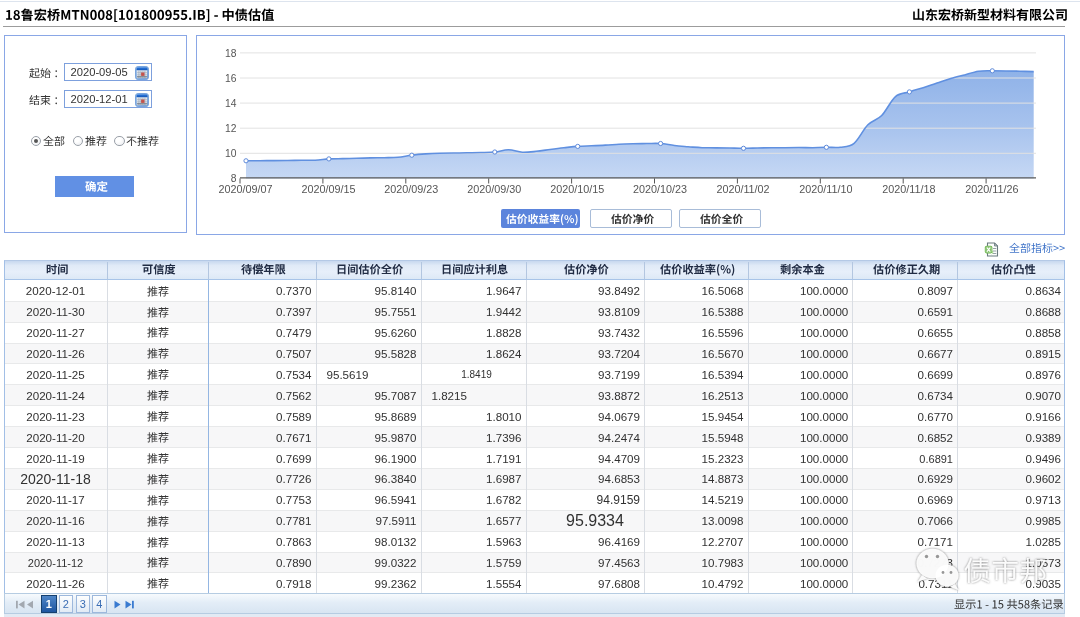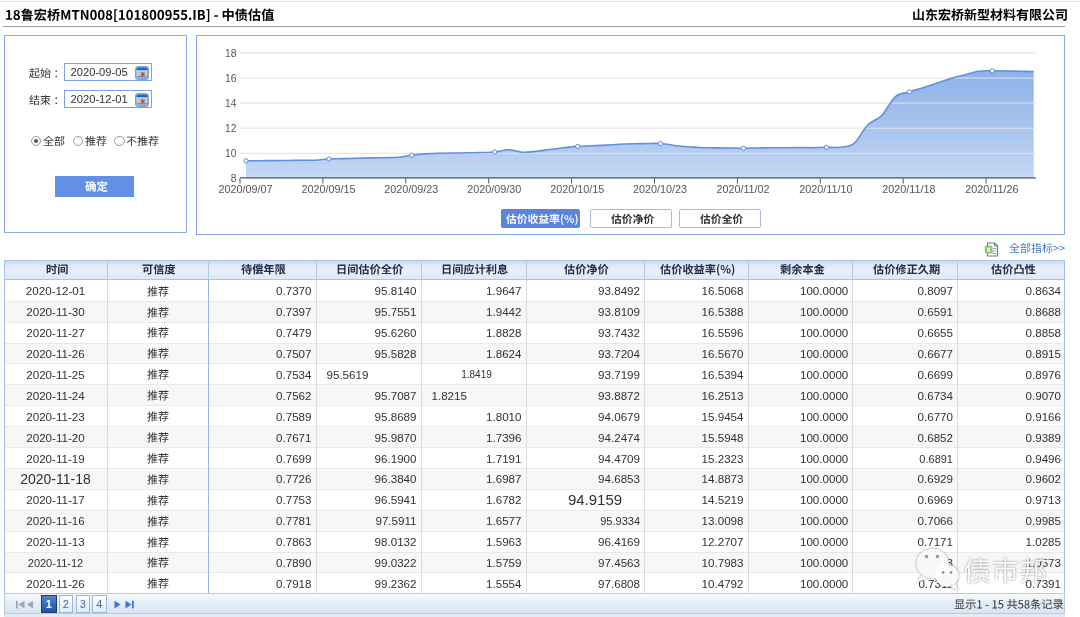--- a/index.html
+++ b/index.html
@@ -358,35 +358,35 @@
 <div class="abs" style="left:863.0px;top:469.4px;width:90px;height:20.9px;font-size:11.6px;color:#313131;text-align:right;line-height:20.9px">0.6929</div>
 <div class="abs" style="left:971.0px;top:469.4px;width:90px;height:20.9px;font-size:11.6px;color:#313131;text-align:right;line-height:20.9px">0.9602</div>
 <div class="abs" style="left:5px;top:488.8px;width:1059px;height:1px;background:#e8e9ea"></div>
 <div class="abs" style="left:4px;top:490.3px;width:103px;height:20.9px;font-size:11.6px;color:#313131;text-align:center;line-height:20.9px">2020-11-17</div>
 <svg class="abs" style="left:146.2px;top:491.6px" width="24" height="18" viewBox="0 0 24 18">
     <use href="#tj" transform="translate(1,12.5)"></use>
   </svg>
 <div class="abs" style="left:221.5px;top:490.3px;width:90px;height:20.9px;font-size:11.6px;color:#313131;text-align:right;line-height:20.9px">0.7753</div>
 <div class="abs" style="left:326.5px;top:490.3px;width:90px;height:20.9px;font-size:11.6px;color:#313131;text-align:right;line-height:20.9px">96.5941</div>
 <div class="abs" style="left:431.5px;top:490.3px;width:90px;height:20.9px;font-size:11.6px;color:#313131;text-align:right;line-height:20.9px">1.6782</div>
-<div class="abs" style="left:550.0px;top:490.3px;width:90px;height:20.9px;font-size:15px;color:#313131;text-align:center;line-height:20.9px">94.9159</div>
+<div class="abs" style="left:550.0px;top:490.3px;width:90px;height:20.9px;font-size:12px;color:#313131;text-align:right;line-height:20.9px">94.9159</div>
 <div class="abs" style="left:653.5px;top:490.3px;width:90px;height:20.9px;font-size:11.6px;color:#313131;text-align:right;line-height:20.9px">14.5219</div>
 <div class="abs" style="left:758.3px;top:490.3px;width:90px;height:20.9px;font-size:11.6px;color:#313131;text-align:right;line-height:20.9px">100.0000</div>
 <div class="abs" style="left:863.0px;top:490.3px;width:90px;height:20.9px;font-size:11.6px;color:#313131;text-align:right;line-height:20.9px">0.6969</div>
 <div class="abs" style="left:971.0px;top:490.3px;width:90px;height:20.9px;font-size:11.6px;color:#313131;text-align:right;line-height:20.9px">0.9713</div>
 <div class="abs" style="left:5px;top:509.7px;width:1059px;height:20.9px;background:#f7f7f8"></div>
 <div class="abs" style="left:5px;top:509.7px;width:1059px;height:1px;background:#e8e9ea"></div>
 <div class="abs" style="left:4px;top:511.2px;width:103px;height:20.9px;font-size:11.6px;color:#313131;text-align:center;line-height:20.9px">2020-11-16</div>
 <svg class="abs" style="left:146.2px;top:512.5px" width="24" height="18" viewBox="0 0 24 18">
     <use href="#tj" transform="translate(1,12.5)"></use>
   </svg>
 <div class="abs" style="left:221.5px;top:511.2px;width:90px;height:20.9px;font-size:11.6px;color:#313131;text-align:right;line-height:20.9px">0.7781</div>
 <div class="abs" style="left:326.5px;top:511.2px;width:90px;height:20.9px;font-size:11.6px;color:#313131;text-align:right;line-height:20.9px">97.5911</div>
 <div class="abs" style="left:431.5px;top:511.2px;width:90px;height:20.9px;font-size:11.6px;color:#313131;text-align:right;line-height:20.9px">1.6577</div>
-<div class="abs" style="left:550.0px;top:511.2px;width:90px;height:20.9px;font-size:11px;color:#313131;text-align:right;line-height:20.9px">95.9334</div>
+<div class="abs" style="left:550.0px;top:511.2px;width:90px;height:20.9px;font-size:16px;color:#313131;text-align:center;line-height:20.9px">95.9334</div>
 <div class="abs" style="left:653.5px;top:511.2px;width:90px;height:20.9px;font-size:11.6px;color:#313131;text-align:right;line-height:20.9px">13.0098</div>
 <div class="abs" style="left:758.3px;top:511.2px;width:90px;height:20.9px;font-size:11.6px;color:#313131;text-align:right;line-height:20.9px">100.0000</div>
 <div class="abs" style="left:863.0px;top:511.2px;width:90px;height:20.9px;font-size:11.6px;color:#313131;text-align:right;line-height:20.9px">0.7066</div>
 <div class="abs" style="left:971.0px;top:511.2px;width:90px;height:20.9px;font-size:11.6px;color:#313131;text-align:right;line-height:20.9px">0.9985</div>
 <div class="abs" style="left:5px;top:530.6px;width:1059px;height:1px;background:#e8e9ea"></div>
 <div class="abs" style="left:4px;top:532.1px;width:103px;height:20.9px;font-size:11.6px;color:#313131;text-align:center;line-height:20.9px">2020-11-13</div>
 <svg class="abs" style="left:146.2px;top:533.5px" width="24" height="18" viewBox="0 0 24 18">
     <use href="#tj" transform="translate(1,12.5)"></use>
   </svg>
 <div class="abs" style="left:221.5px;top:532.1px;width:90px;height:20.9px;font-size:11.6px;color:#313131;text-align:right;line-height:20.9px">0.7863</div>
@@ -416,21 +416,21 @@
 <svg class="abs" style="left:146.2px;top:575.2px" width="24" height="18" viewBox="0 0 24 18">
     <use href="#tj" transform="translate(1,12.5)"></use>
   </svg>
 <div class="abs" style="left:221.5px;top:573.9px;width:90px;height:20.9px;font-size:11.6px;color:#313131;text-align:right;line-height:20.9px">0.7918</div>
 <div class="abs" style="left:326.5px;top:573.9px;width:90px;height:20.9px;font-size:11.6px;color:#313131;text-align:right;line-height:20.9px">99.2362</div>
 <div class="abs" style="left:431.5px;top:573.9px;width:90px;height:20.9px;font-size:11.6px;color:#313131;text-align:right;line-height:20.9px">1.5554</div>
 <div class="abs" style="left:550.0px;top:573.9px;width:90px;height:20.9px;font-size:11.6px;color:#313131;text-align:right;line-height:20.9px">97.6808</div>
 <div class="abs" style="left:653.5px;top:573.9px;width:90px;height:20.9px;font-size:11.6px;color:#313131;text-align:right;line-height:20.9px">10.4792</div>
 <div class="abs" style="left:758.3px;top:573.9px;width:90px;height:20.9px;font-size:11.6px;color:#313131;text-align:right;line-height:20.9px">100.0000</div>
 <div class="abs" style="left:863.0px;top:573.9px;width:90px;height:20.9px;font-size:11.6px;color:#313131;text-align:right;line-height:20.9px">0.7311</div>
-<div class="abs" style="left:971.0px;top:573.9px;width:90px;height:20.9px;font-size:11.6px;color:#313131;text-align:right;line-height:20.9px">0.7391</div>
+<div class="abs" style="left:971.0px;top:573.9px;width:90px;height:20.9px;font-size:11.6px;color:#313131;text-align:right;line-height:20.9px">0.9035</div>
 <div class="abs" style="left:106.6px;top:279.8px;width:1px;height:313.5px;background:#d9dde3"></div>
 <div class="abs" style="left:207.8px;top:279.8px;width:1px;height:313.5px;background:#94b6e2"></div>
 <div class="abs" style="left:315.5px;top:279.8px;width:1px;height:313.5px;background:#d9dde3"></div>
 <div class="abs" style="left:420.5px;top:279.8px;width:1px;height:313.5px;background:#d9dde3"></div>
 <div class="abs" style="left:525.5px;top:279.8px;width:1px;height:313.5px;background:#d9dde3"></div>
 <div class="abs" style="left:644.0px;top:279.8px;width:1px;height:313.5px;background:#d9dde3"></div>
 <div class="abs" style="left:747.5px;top:279.8px;width:1px;height:313.5px;background:#d9dde3"></div>
 <div class="abs" style="left:852.3px;top:279.8px;width:1px;height:313.5px;background:#d9dde3"></div>
 <div class="abs" style="left:957.0px;top:279.8px;width:1px;height:313.5px;background:#d9dde3"></div>
 <div class="abs" style="left:4px;top:593.3px;width:1061px;height:20.7px;border:1px solid #b6cce2;background:linear-gradient(#f7fafd,#e3edf7 45%,#d8e5f2)"></div>

